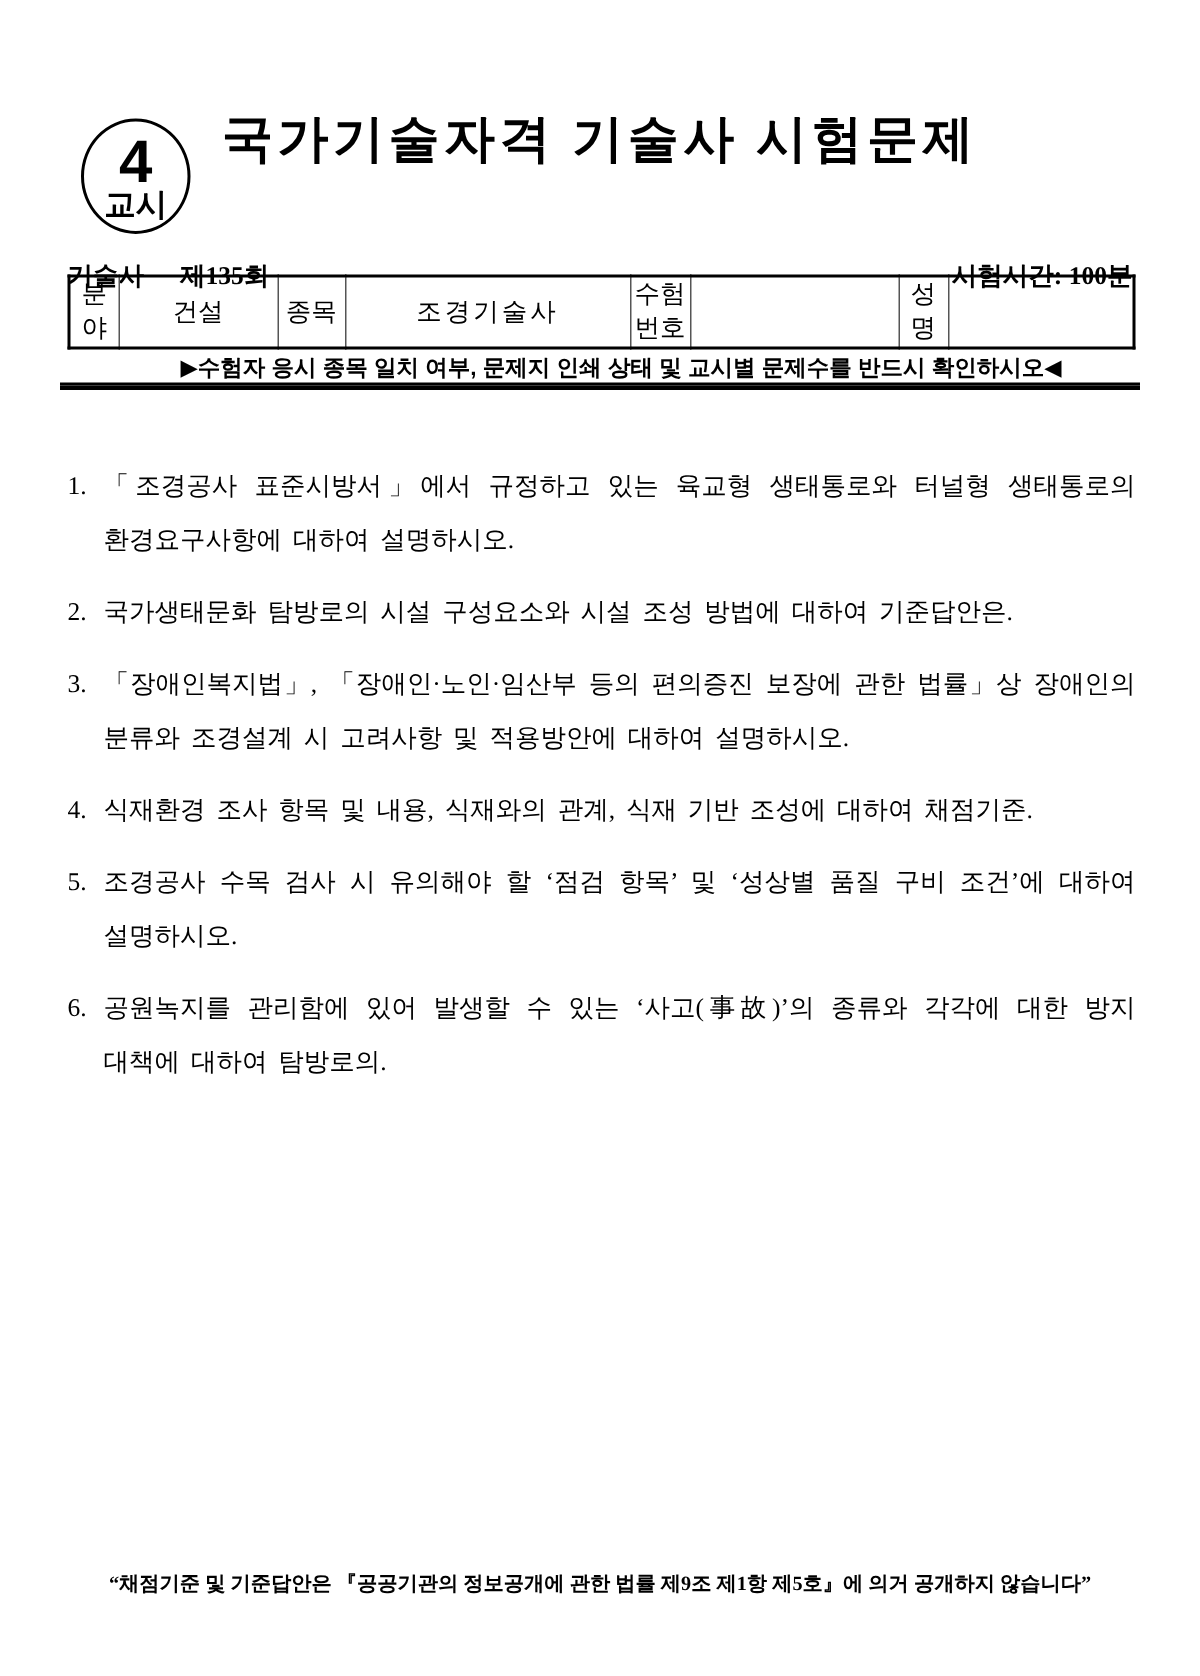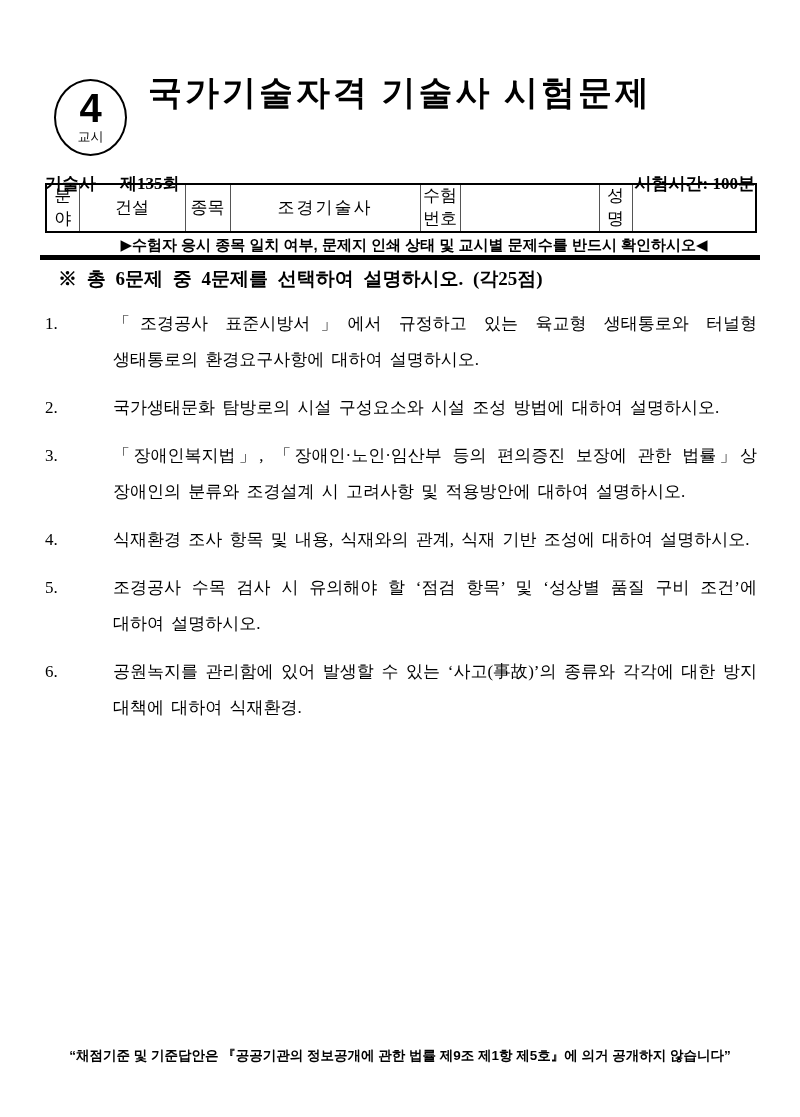--- a/index.html
+++ b/index.html
@@ -28,22 +28,22 @@
     justify-content: center;
   }
   .badge-number {
     font-family: "Liberation Sans", "DejaVu Sans", sans-serif;
     font-weight: bold;
     font-size: 40px;
     line-height: 38px;
   }
   .badge-label {
     font-family: "Liberation Sans", "DejaVu Sans", sans-serif;
-    font-weight: normal;
-    font-size: 13px;
+    font-weight: bold;
+    font-size: 21px;
     line-height: 19px;
   }
 
   
   .title {
     position: absolute;
     left: 0; top: 70px;
     width: 100%;
     text-align: center;
     font-size: 34px;
@@ -128,38 +128,37 @@
     margin-bottom: 12px;
     font-size: 17px;
     line-height: 36px;
   }
   .q-no { flex: 0 0 24px; }
   .q-text {
     flex: 1;
     text-align: justify;
     word-break: keep-all;
     word-spacing: 3px;
-    margin-left: 44px;
   }
 
   .page-number {
     position: absolute;
     left: 0; top: 812px;
     width: 100%;
     text-align: center;
     font-size: 17px;
     letter-spacing: 2px;
   }
 
   .footer {
     position: absolute;
     left: 0; top: 1047px;
     width: 100%;
     text-align: center;
-    font-family: Liberation Sans, sans-serif;
+    font-family: Liberation Serif, serif;
     font-weight: bold;
     font-size: 13.5px;
   }
 </style>
 </head>
 <body>
 
 <div class="page">
 
   <div class="badge">
@@ -199,51 +198,50 @@
       <td class="stack">성명</td>
       <td></td>
     </tr>
   </tbody>
     </table>
 
   <div class="notice">▶수험자 응시 종목 일치 여부, 문제지 인쇄 상태 및 교시별 문제수를 반드시 확인하시오◀</div>
 
   <div class="divider"></div>
 
-  <div class="instruction">※ 총 6문제 중 4문제를 선택하여 설명하시오. (각25점)</div>
 
   <div class="questions" id="question-list">
 
       <div class="question">
         <span class="q-no">1.</span>
         <span class="q-text">「조경공사 표준시방서」에서 규정하고 있는 육교형 생태통로와 터널형 생태통로의 환경요구사항에 대하여 설명하시오.</span>
       </div>
 
       <div class="question">
         <span class="q-no">2.</span>
-        <span class="q-text">국가생태문화 탐방로의 시설 구성요소와 시설 조성 방법에 대하여 설명하시오.</span>
+        <span class="q-text">국가생태문화 탐방로의 시설 구성요소와 시설 조성 방법에 대하여 기준답안은.</span>
       </div>
 
       <div class="question">
         <span class="q-no">3.</span>
         <span class="q-text">「장애인복지법」, 「장애인·노인·임산부 등의 편의증진 보장에 관한 법률」상 장애인의 분류와 조경설계 시 고려사항 및 적용방안에 대하여 설명하시오.</span>
       </div>
 
       <div class="question">
         <span class="q-no">4.</span>
-        <span class="q-text">식재환경 조사 항목 및 내용, 식재와의 관계, 식재 기반 조성에 대하여 설명하시오.</span>
+        <span class="q-text">식재환경 조사 항목 및 내용, 식재와의 관계, 식재 기반 조성에 대하여 채점기준.</span>
       </div>
 
       <div class="question">
         <span class="q-no">5.</span>
         <span class="q-text">조경공사 수목 검사 시 유의해야 할 ‘점검 항목’ 및 ‘성상별 품질 구비 조건’에 대하여 설명하시오.</span>
       </div>
 
       <div class="question">
         <span class="q-no">6.</span>
-        <span class="q-text">공원녹지를 관리함에 있어 발생할 수 있는 ‘사고(事故)’의 종류와 각각에 대한 방지 대책에 대하여 식재환경.</span>
+        <span class="q-text">공원녹지를 관리함에 있어 발생할 수 있는 ‘사고(事故)’의 종류와 각각에 대한 방지 대책에 대하여 탐방로의.</span>
       </div>
     </div>
 
 
   <div class="footer">“채점기준 및 기준답안은 『공공기관의 정보공개에 관한 법률 제9조 제1항 제5호』에 의거 공개하지 않습니다”</div>
 
 </div>
 
 </body></html>

